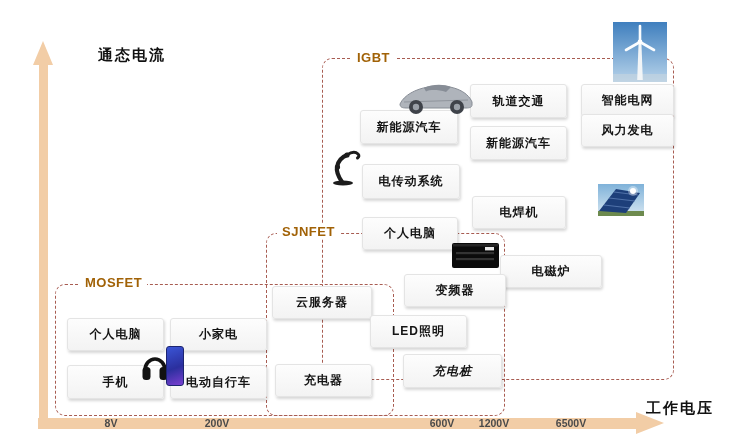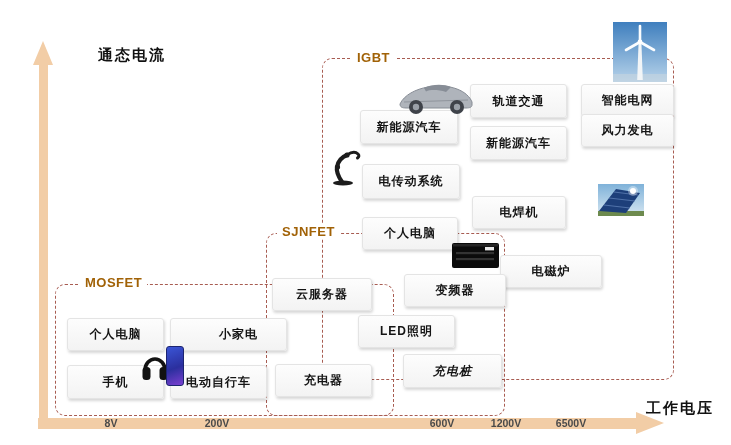--- a/index.html
+++ b/index.html
@@ -47,48 +47,48 @@
   <div class="y-shaft"></div>
   <div class="y-head"></div>
   <div class="x-shaft"></div>
   <div class="x-head"></div>
   <div class="axis-label" id="y-label">通态电流</div>
   <div class="axis-label" id="x-label">工作电压</div>
   <div id="ticks-layer">
       <div class="tick" style="left: 111px;">8V</div>
       <div class="tick" style="left: 217px;">200V</div>
       <div class="tick" style="left: 405px; margin-left: 37px;">600V</div>
-      <div class="tick" style="left: 506px;">1200V</div>
+      <div class="tick" style="left: 494px;">1200V</div>
       <div class="tick" style="left: 571px;">6500V</div>
     </div>
 
   <div class="region" id="mosfet-rect"></div>
   <div class="region" id="sjnfet-rect"></div>
   <div class="region" id="igbt-rect"></div>
   <div class="region-label" id="mosfet-label">MOSFET</div>
   <div class="region-label" id="sjnfet-label">SJNFET</div>
   <div class="region-label" id="igbt-label">IGBT</div>
 
   <div id="boxes-layer">
       <div class="box" style="left: 360px; top: 110px; width: 96px; height: 32px;">新能源汽车</div>
       <div class="box" style="left: 470px; top: 84px; width: 95px; height: 32px;">轨道交通</div>
       <div class="box" style="left: 581px; top: 84px; width: 91px; height: 31px;">智能电网</div>
       <div class="box" style="left: 470px; top: 126px; width: 95px; height: 32px;">新能源汽车</div>
       <div class="box" style="left: 581px; top: 114px; width: 91px; height: 31px;">风力发电</div>
       <div class="box" style="left: 362px; top: 164px; width: 96px; height: 33px;">电传动系统</div>
       <div class="box" style="left: 472px; top: 196px; width: 92px; height: 31px;">电焊机</div>
       <div class="box" style="left: 362px; top: 217px; width: 94px; height: 31px;">个人电脑</div>
       <div class="box" style="left: 500px; top: 255px; width: 100px; height: 31px;">电磁炉</div>
-      <div class="box" style="left: 272px; top: 278px; width: 98px; height: 31px;">云服务器</div>
+      <div class="box" style="left: 272px; top: 286px; width: 98px; height: 31px;">云服务器</div>
       <div class="box" style="left: 404px; top: 274px; width: 100px; height: 31px;">变频器</div>
-      <div class="box" style="left: 358px; top: 315px; width: 95px; height: 31px;">LED照明</div>
+      <div class="box" style="left: 370px; top: 315px; width: 95px; height: 31px;">LED照明</div>
       <div class="box" style="left: 275px; top: 364px; width: 95px; height: 31px;">充电器</div>
       <div class="box" style="left: 403px; top: 354px; width: 97px; height: 32px; font-style: italic;">充电桩</div>
       <div class="box" style="left: 67px; top: 318px; width: 95px; height: 31px;">个人电脑</div>
-      <div class="box" style="left: 170px; top: 318px; width: 95px; height: 31px; padding-left: 20px;">小家电</div>
+      <div class="box" style="left: 170px; top: 318px; width: 95px; height: 31px;">小家电</div>
       <div class="box" style="left: 67px; top: 365px; width: 95px; height: 32px;">手机</div>
       <div class="box" style="left: 170px; top: 365px; width: 95px; height: 32px;">电动自行车</div>
     </div>
 
   <svg class="img" style="left:613px;top:22px" width="54" height="60" viewBox="0 0 54 60">
     <defs>
         <linearGradient id="sky1" x1="0" y1="0" x2="0" y2="1">
       <stop offset="0" stop-color="#3f7fbe"></stop>
           <stop offset="1" stop-color="#b7d3ea"></stop>
     </linearGradient>

